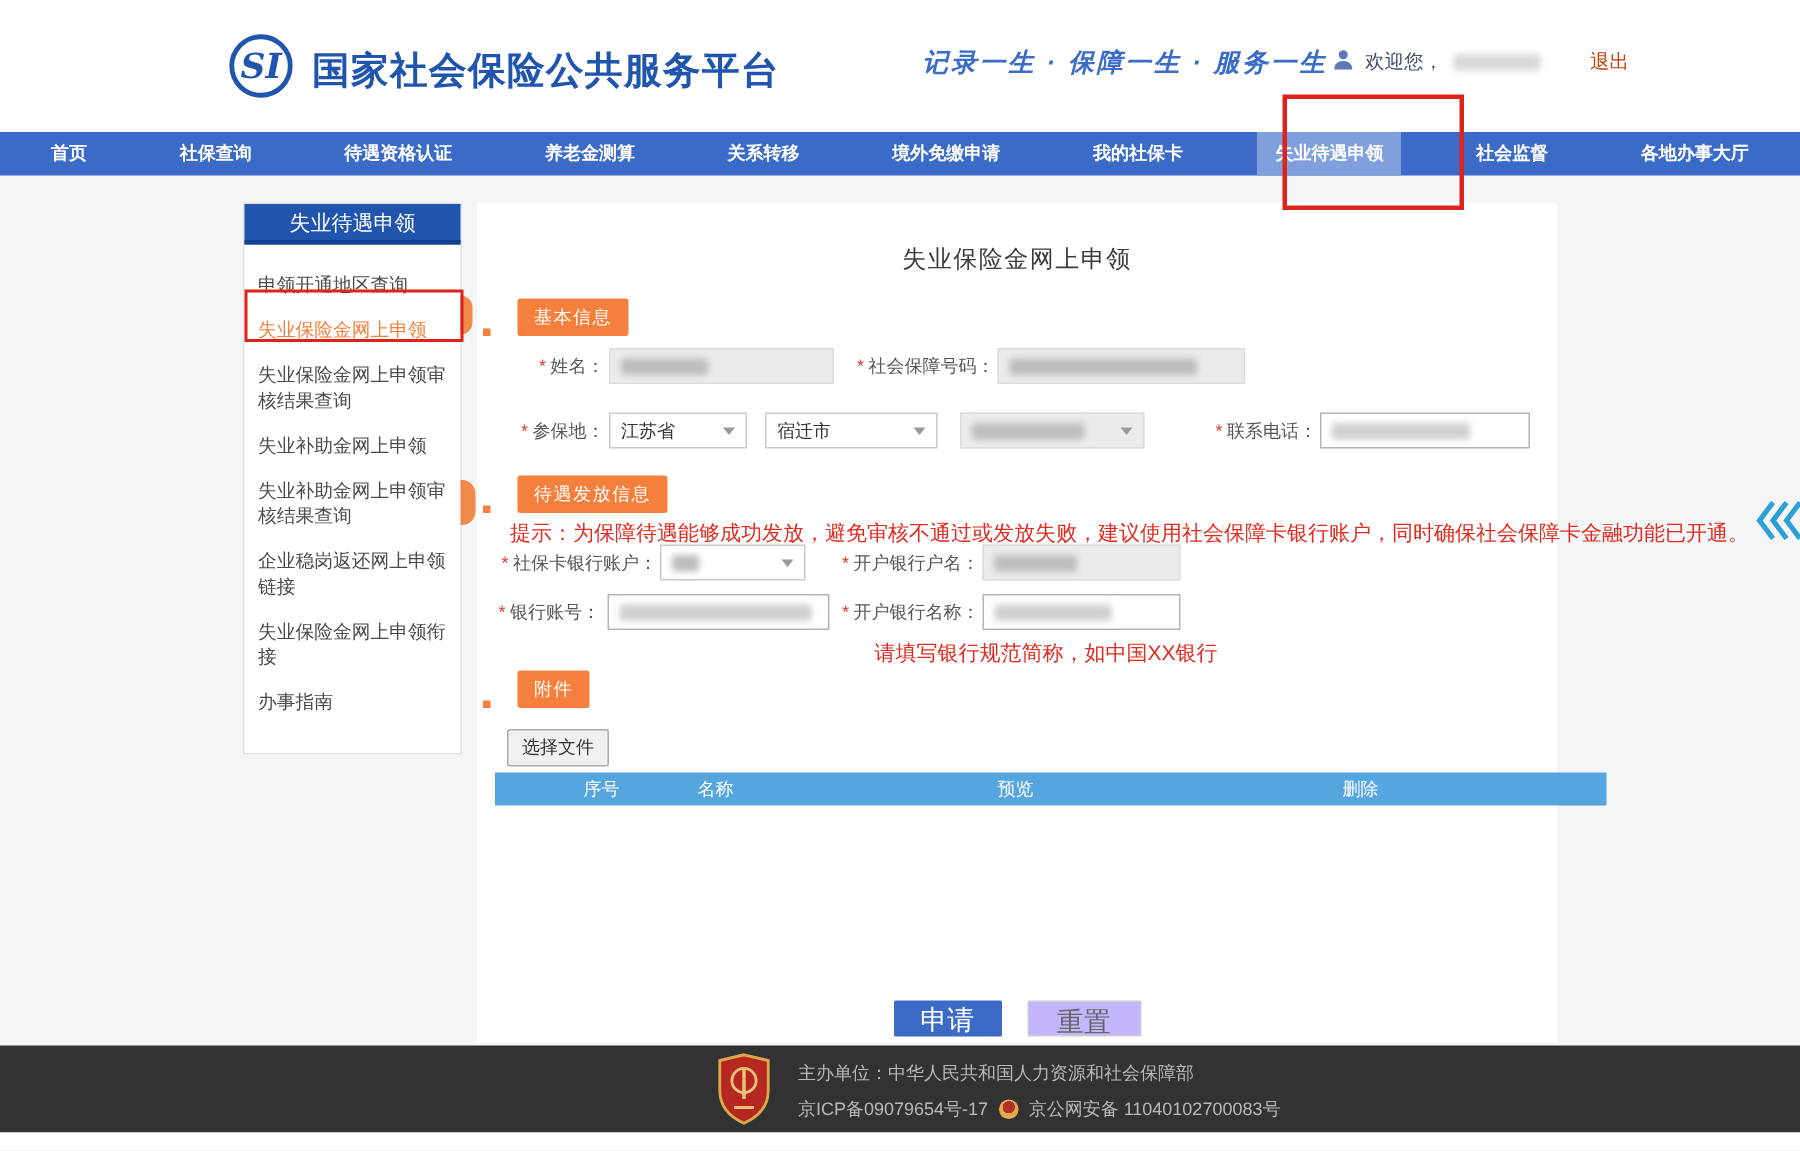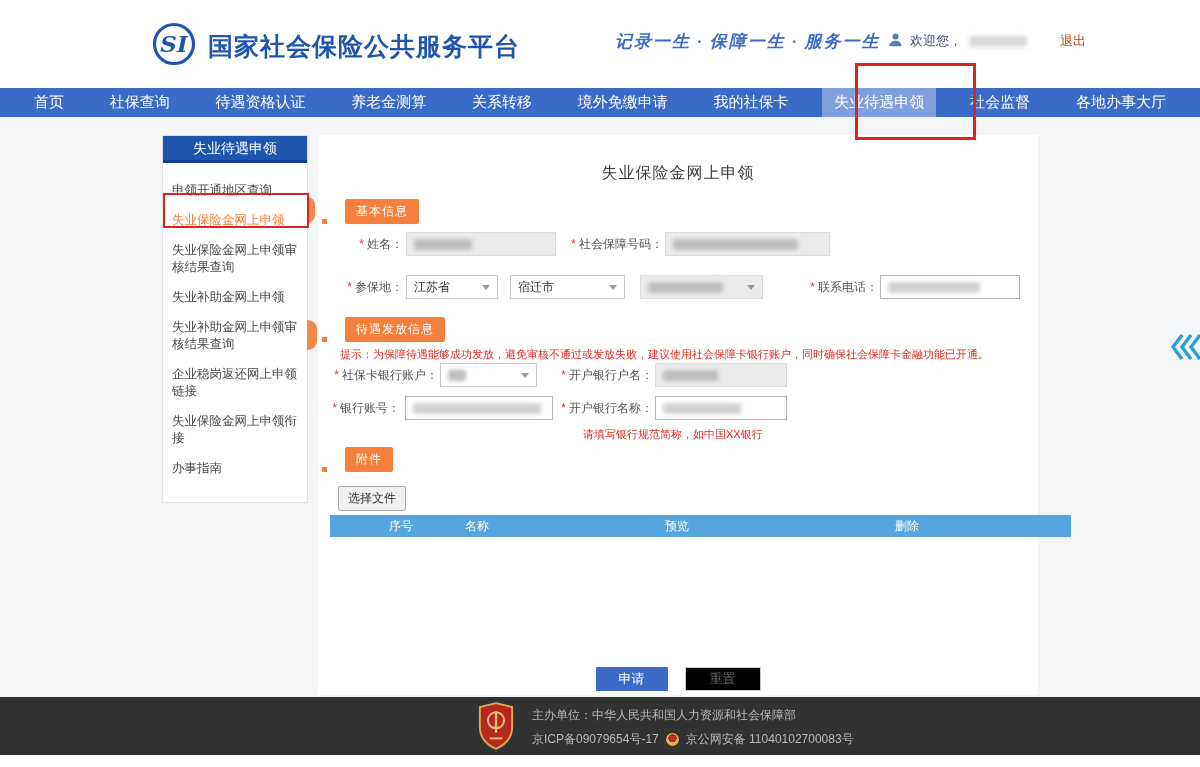--- a/index.html
+++ b/index.html
@@ -2,30 +2,30 @@
 <html style="--nav-blue: #3b6bc6; --brand-blue: #2055ae; --accent-orange: #f5803d; --table-header-blue: #55a5de; --annotation-red: #dd241c;"><head>
 <meta charset="utf-8">
 <style>
   html,body{margin:0;padding:0;background:#e9e9ea;}
   .viewport{position:relative;width:1200px;height:767px;background:#f4f5f6;overflow:hidden;
             font-family:"Liberation Sans","DejaVu Sans",sans-serif;color:#333;}
   
   .hdr{position:absolute;left:0;top:0;width:1200px;height:88px;background:#fff;}
   .brand{position:absolute;left:152px;top:22px;display:flex;align-items:center;gap:12px;}
   .site-title{font-size:25px;font-weight:bold;color:var(--brand-blue,#2055ae);letter-spacing:1px;}
-  .slogan{position:absolute;left:615px;top:30px;font-family:Liberation Serif, serif;font-style:italic;
+  .slogan{position:absolute;left:615px;top:30px;font-family:Liberation Sans, sans-serif;font-style:italic;
           font-weight:bold;font-size:17px;letter-spacing:2px;color:#3a6cc8;}
   .user{position:absolute;left:888px;top:32px;display:flex;align-items:center;gap:7px;font-size:13px;color:#44506e;}
   .blob{display:inline-block;height:11px;border-radius:2px;background:#c9c9c9;filter:blur(2px);}
   .uname{width:58px;background:#d8d8d8;}
   .logout{color:#c2410c;margin-left:26px;cursor:pointer;text-decoration:none;font-size:13px;}
   
   .nav{position:absolute;left:0;top:88px;width:1200px;height:29px;background:var(--nav-blue,#3b6bc6);
        display:flex;justify-content:space-between;align-items:stretch;padding:0 22px;box-sizing:border-box;}
-  .nav-item{display:flex;align-items:center;padding:0 12px;color:#fff;font-size:15px;cursor:pointer;white-space:nowrap;}
+  .nav-item{display:flex;align-items:center;padding:0 12px;color:#fff;font-size:12px;cursor:pointer;white-space:nowrap;font-weight:bold;}
   .nav-item.active{background:#7f9fdd;}
   
   .sidebar{position:absolute;left:162px;top:135px;width:146px;background:#fff;border:1px solid #e2e2e2;box-sizing:border-box;}
   .sb-head{height:24px;line-height:24px;text-align:center;background:var(--brand-blue,#2a63b8);
            border-bottom:3px solid #10408f;color:#fff;font-size:14px;}
   .sb-list{padding:6px 9px 12px 9px;}
   .sb-item{font-size:12.5px;line-height:17px;color:#4a4a4a;margin:13px 0;cursor:pointer;}
   .sb-item.hl{color:var(--accent-orange,#f0823c);}
   .orange-tab{position:absolute;background:#f0894a;border-radius:0 9px 9px 0;}
   .t1{left:307px;top:197px;width:8px;height:26px;}
@@ -38,31 +38,31 @@
   .dot{width:5px;height:5px;background:var(--accent-orange,#f0823c);}
   .badge{background:var(--accent-orange,#f5803d);color:#fff;font-size:12px;padding:4px 11px;border-radius:2px;letter-spacing:1px;}
   .flabel{position:absolute;font-size:12px;color:#555;text-align:right;white-space:nowrap;line-height:24px;}
   .req{color:#e03b30;margin-right:3px;}
   .inp{position:absolute;height:24px;box-sizing:border-box;border:1px solid #c9c9c9;background:#fff;
        display:flex;align-items:center;padding:0 7px;font-size:12px;color:#333;}
   .inp.gray{background:#ebebeb;border-color:#dcdcdc;}
   .inp .blob{background:#bdbdbd;}
   .inp.white .blob{background:#d0d0d0;}
   .caret{width:0;height:0;border:4px solid transparent;border-top:5px solid #9a9a9a;margin-left:auto;margin-top:4px;}
-  .hint{position:absolute;font-size:11px;color:#e02b20;white-space:nowrap;}
+  .hint{position:absolute;font-size:14px;color:#e02b20;white-space:nowrap;}
   .choose-file{position:absolute;left:20px;top:351px;font-size:12px;color:#333;background:#f0f0f0;
                border:1px solid #a9a9a9;border-radius:2px;padding:3px 9px;cursor:pointer;}
   .tbl-head{position:absolute;left:12px;top:380px;width:696px;height:22px;background:var(--table-header-blue,#55a5de);
             display:grid;grid-template-columns:90px 200px 230px 1fr;align-items:center;color:#fff;font-size:12px;padding-left:45px;}
   .tbl-head .c0{padding-left:14px;text-align:left;}
   .tbl-head .c{text-align:left;}
   .actions{position:absolute;left:0;top:532px;width:100%;display:flex;justify-content:center;gap:17px;}
-  .btn{height:24px;font-size:13px;border:none;cursor:pointer;border-radius:1px;}
+  .btn{height:24px;font-size:18px;border:none;cursor:pointer;border-radius:1px;}
   .btn.apply{width:72px;background:var(--nav-blue,#3b6bc6);color:#fff;}
-  .btn.reset{width:76px;background:#000000;border:1px solid #ccc;color:#666;}
+  .btn.reset{width:76px;background:#c4b5fd;border:1px solid #ccc;color:#666;}
   
   .anno{position:absolute;border:3px solid var(--annotation-red,#dd241c);pointer-events:none;z-index:50;}
   .anno.nav-box{left:855px;top:63px;width:115px;height:71px;}
   .anno.side-box{left:163px;top:193px;width:142px;height:31px;border-width:2px;}
   .chevrons{position:absolute;left:1168px;top:330px;cursor:pointer;}
   
   .ftr{position:absolute;left:0;top:697px;width:1200px;height:58px;background:#323232;}
   .emblem{position:absolute;left:477px;top:5px;}
   .ftr-lines{position:absolute;left:532px;top:10px;font-size:12px;color:#b9b9b9;}
   .ftr-line1{margin-bottom:7px;}

